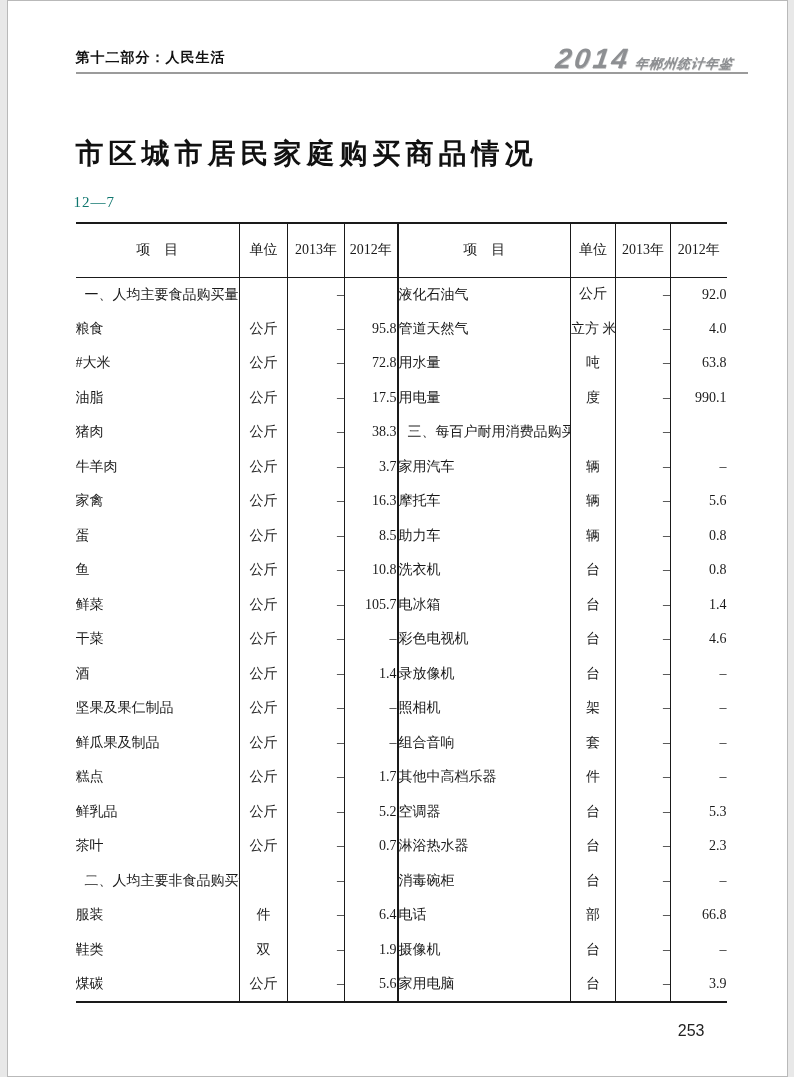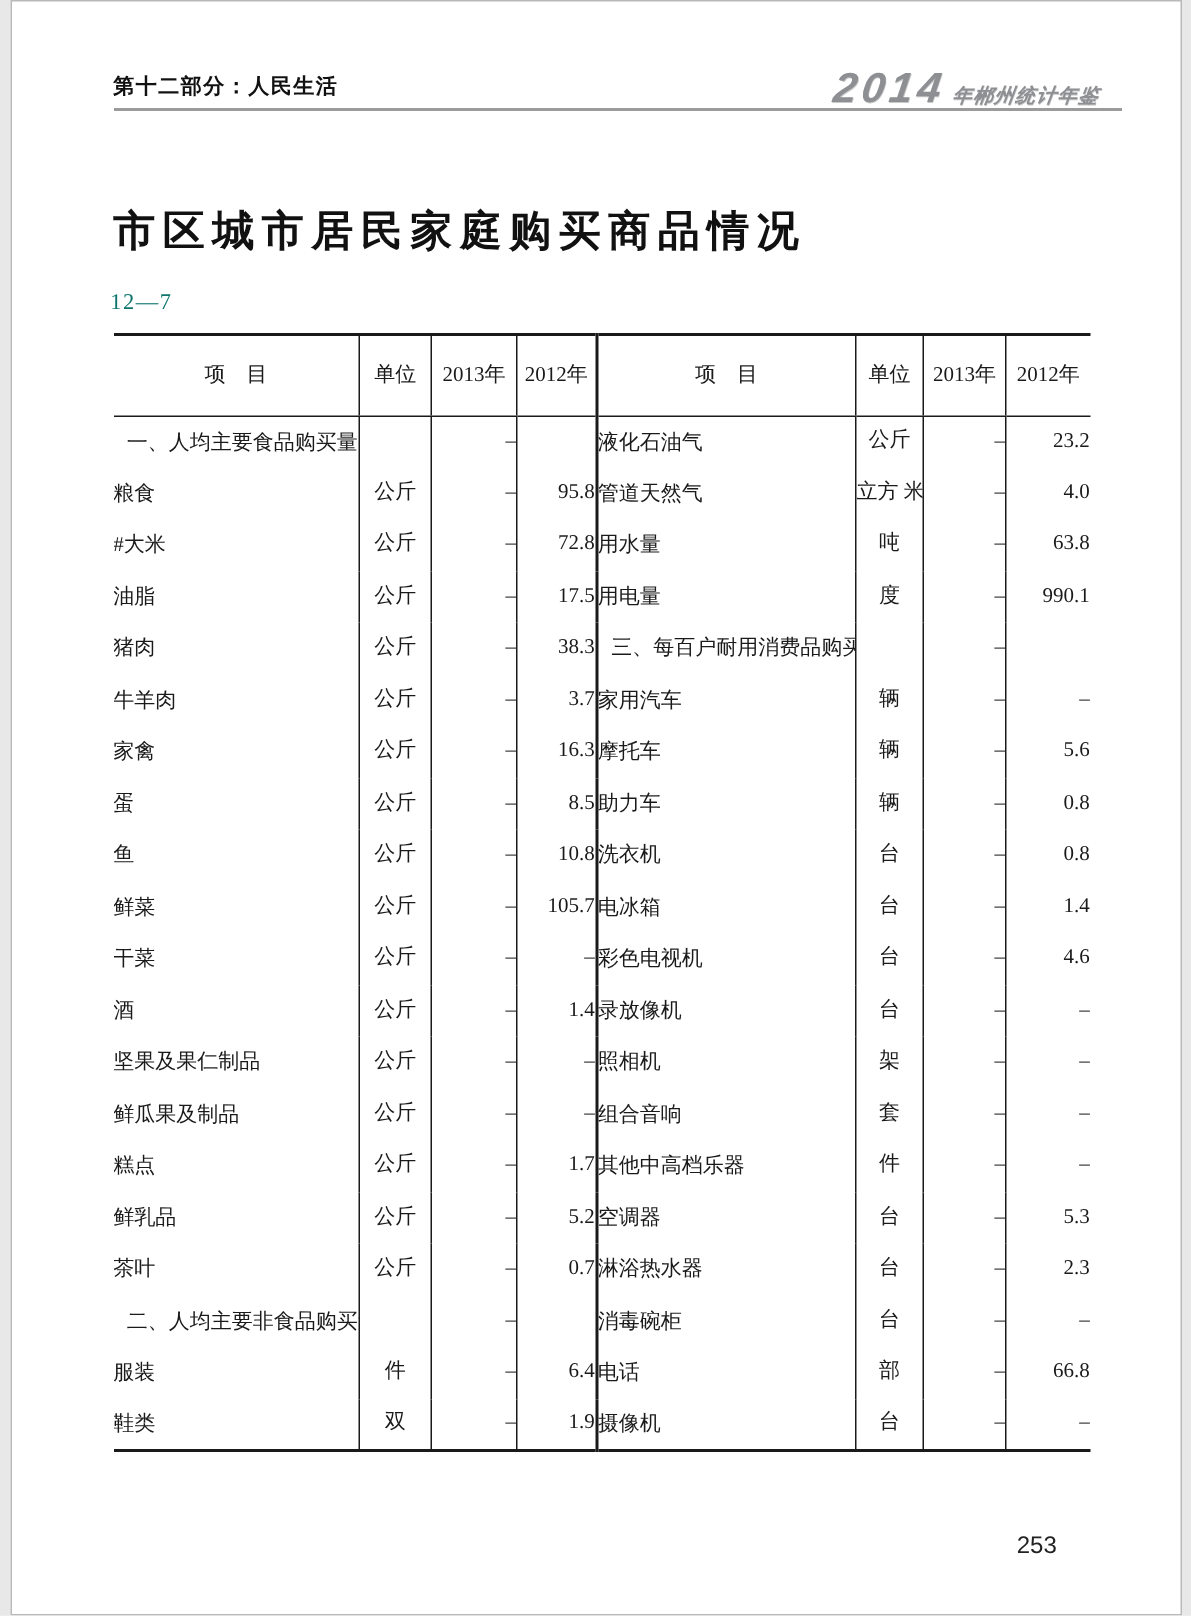--- a/index.html
+++ b/index.html
@@ -108,21 +108,21 @@
     </thead>
     <tbody>
         <tr>
           <td class="c-item sec">一、人均主要食品购买量</td>
           <td class="c-unit"></td>
           <td class="c-val13">–</td>
           <td class="c-val12"></td>
           <td class="c-item">液化石油气</td>
           <td class="c-unit">公斤</td>
           <td class="c-val13">–</td>
-          <td class="c-val12">23.2</td>
+          <td class="c-val12">92.0</td>
         </tr>
         <tr>
           <td class="c-item">粮食</td>
           <td class="c-unit">公斤</td>
           <td class="c-val13">–</td>
           <td class="c-val12">95.8</td>
           <td class="c-item">管道天然气</td>
           <td class="c-unit">立方
 米</td>
           <td class="c-val13">–</td>
@@ -301,18 +301,28 @@
         <tr>
           <td class="c-item">鞋类</td>
           <td class="c-unit">双</td>
           <td class="c-val13">–</td>
           <td class="c-val12">1.9</td>
           <td class="c-item">摄像机</td>
           <td class="c-unit">台</td>
           <td class="c-val13">–</td>
           <td class="c-val12">–</td>
         </tr>
+        <tr>
+          <td class="c-item">煤碳</td>
+          <td class="c-unit">公斤</td>
+          <td class="c-val13">–</td>
+          <td class="c-val12">5.6</td>
+          <td class="c-item">家用电脑</td>
+          <td class="c-unit">台</td>
+          <td class="c-val13">–</td>
+          <td class="c-val12">3.9</td>
+        </tr>
       </tbody>
   </table>
 
   <div class="page-number">253</div>
 
 </div>
 
 </body></html>

